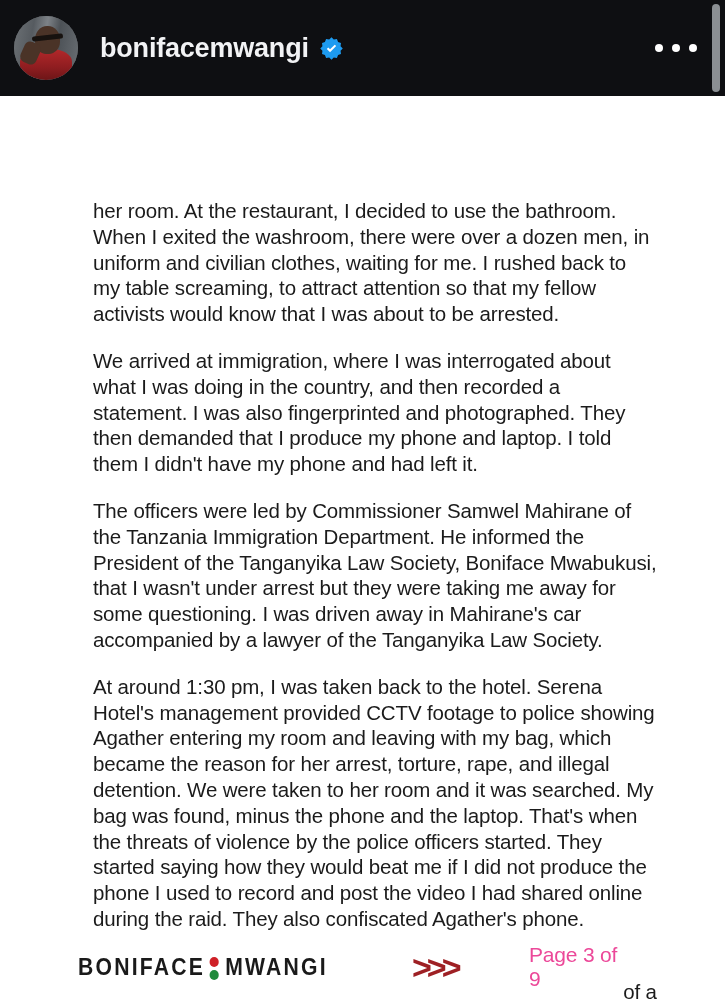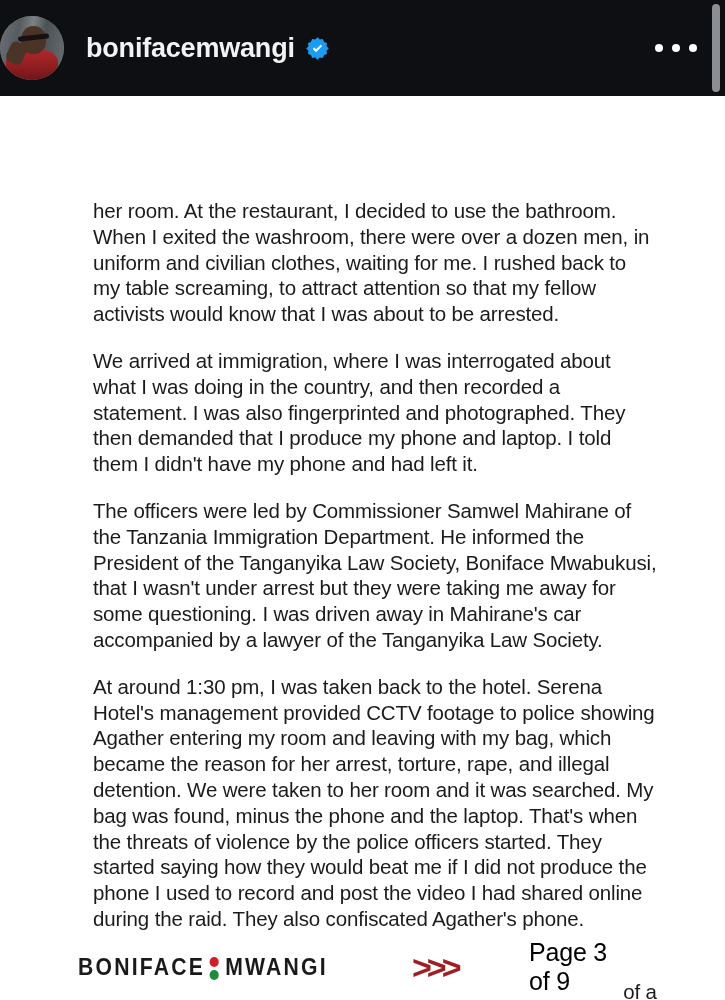--- a/index.html
+++ b/index.html
@@ -21,21 +21,21 @@
     overflow: hidden;
   }
 
   
   .header {
     position: relative;
     height: 96px;
     background: #0e0f12;
     display: flex;
     align-items: center;
-    padding: 0 0 0 0;
+    padding: 0 0 0 14px;
     box-sizing: border-box;
   }
   .avatar {
     width: 64px;
     height: 64px;
     border-radius: 50%;
     flex: 0 0 auto;
     overflow: hidden;
     position: relative;
     background: #5a5d60;
@@ -197,22 +197,22 @@
     align-items: center;
     color: #9e2024;
     font-size: 34px;
     font-weight: 700;
     letter-spacing: -5px;
     line-height: 1;
   }
   .page-indicator {
     position: absolute;
     left: 529px;
-    color: #000000;
-    font-size: 25px;
+    color: #ec4899;
+    font-size: 21px;
     letter-spacing: -0.2px;
   }
 </style>
 </head>
 <body>
 
 <div class="screen">
 
   <div class="header">
 

